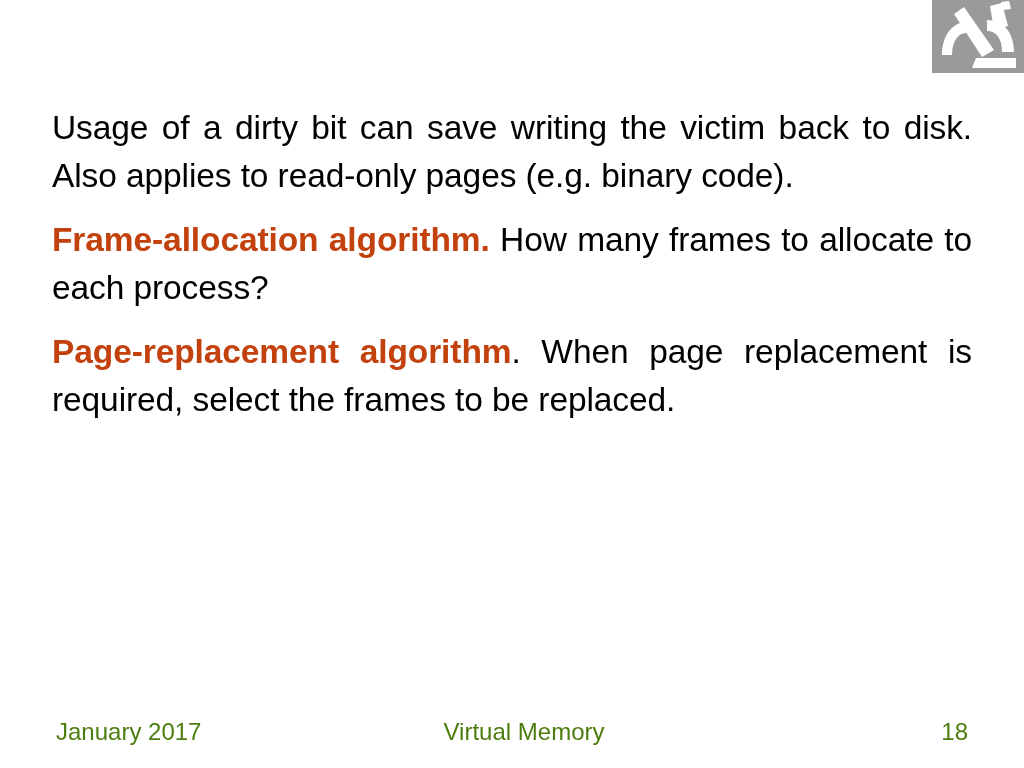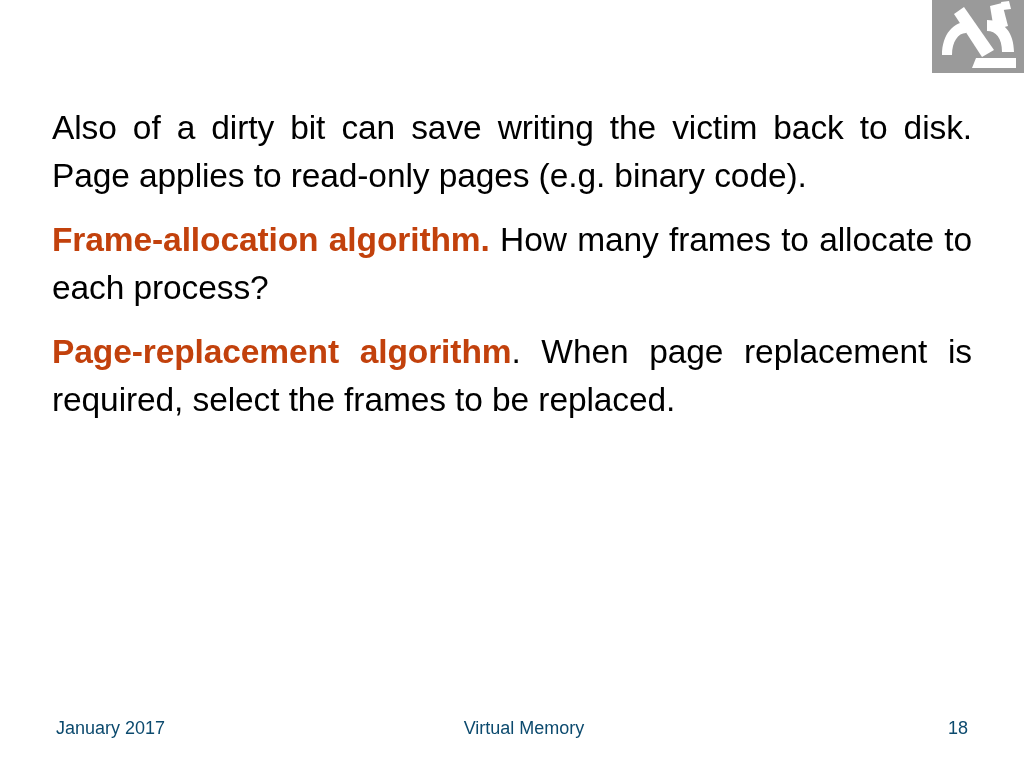--- a/index.html
+++ b/index.html
@@ -57,22 +57,22 @@
   .b { font-weight: normal; }
   .blue { color: #c2410c; font-weight: bold; }
 
   
   .footer {
     position: absolute;
     left: 0;
     top: 718px;
     width: 816px;
     height: 36px;
-    font-size: 18px;
-    color: #0c4a6e;
+    font-size: 24px;
+    color: #4d7c0f;
   }
   .footer-date {
     position: absolute;
     left: 56px;
     top: 0;
     white-space: nowrap;
   }
   .footer-title {
     position: absolute;
     left: 12px;
@@ -106,21 +106,21 @@
       <path d="M10 55 C10 34 22 22 34 22 L34 33 C26 33 20 42 20 55 Z" fill="#ffffff"></path>
 
       <path d="M55 20 C72 20 82 33 82 52 L70 52 C70 38 64 31 55 31 Z" fill="#ffffff"></path>
 
       <path d="M44 58 L84 58 L84 68 L40 68 Z" fill="#ffffff"></path>
     </svg>
   </div>
 
   <div class="content">
 
-    <p class="para"><span>Also of a </span><span class="b">dirty bit</span><span> can save writing the victim back to disk. Page applies to read-only pages (e.g. binary code).</span></p>
+    <p class="para"><span>Usage of a </span><span class="b">dirty bit</span><span> can save writing the victim back to disk. Also applies to read-only pages (e.g. binary code).</span></p>
 
 
 
     <p class="para"><span class="blue">Frame-allocation algorithm.</span><span> How many frames to allocate to each process?</span></p>
 
     <p class="para"><span class="blue">Page-replacement algorithm</span><span>. When page replacement is required, select the frames to be replaced.</span></p>
 
   </div>
 
   <div class="footer">

